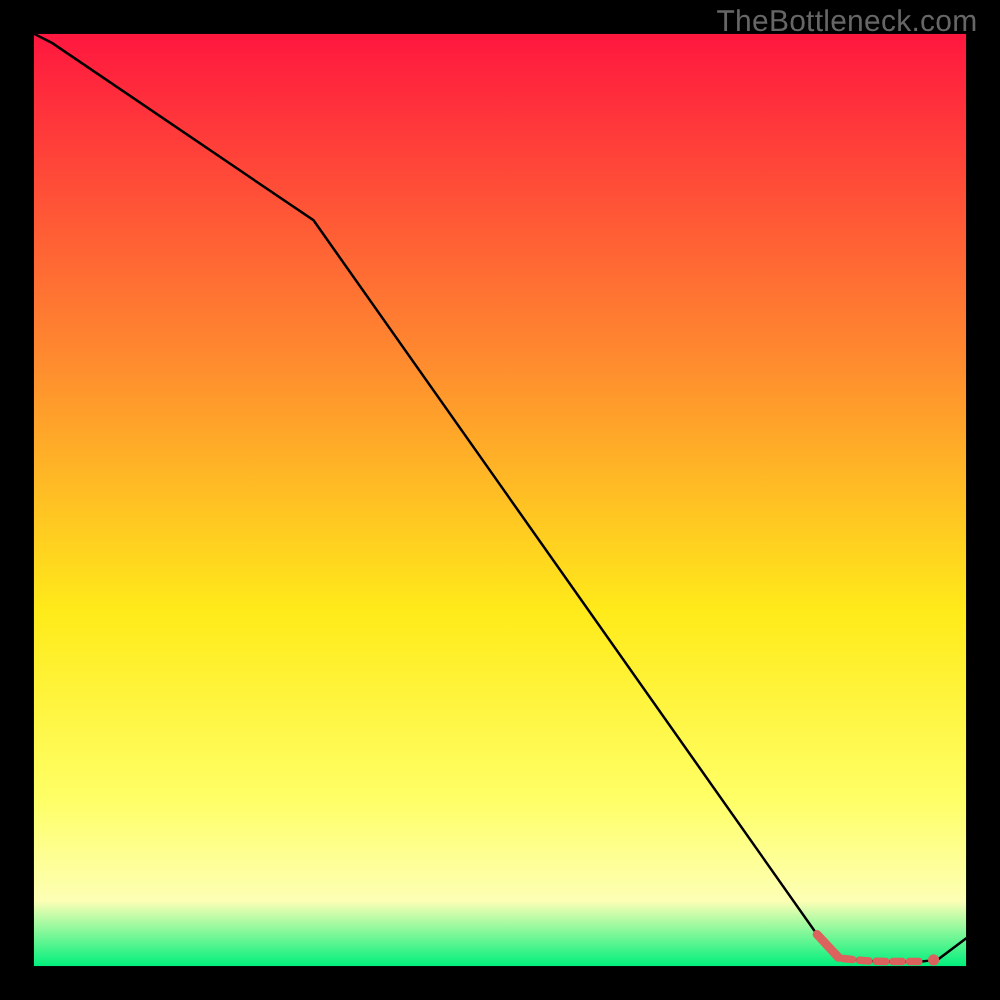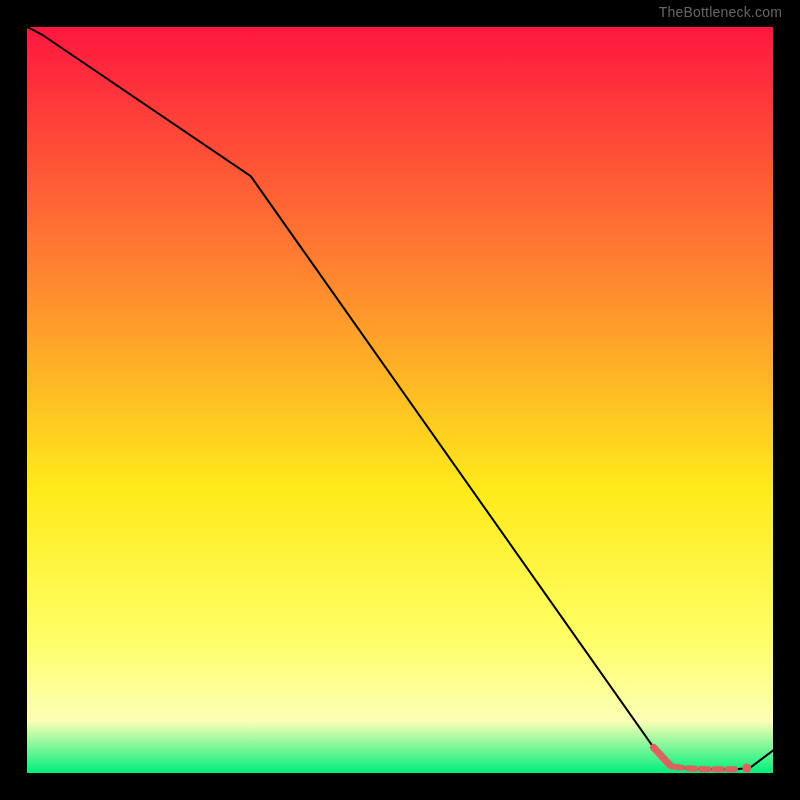--- a/index.html
+++ b/index.html
@@ -15,21 +15,21 @@
     position: relative;
     width: 800px;
     height: 800px;
     background: #000;
   }
   .watermark {
     position: absolute;
     top: 4px;
     right: 18px;
     color: #666;
-    font-size: 14px;
+    font-size: 24px;
     letter-spacing: 0.2px;
     user-select: none;
     text-align: right;
   }
   .plot {
     position: absolute;
     left: 27px;
     top: 27px;
     width: 746px;
     height: 746px;

